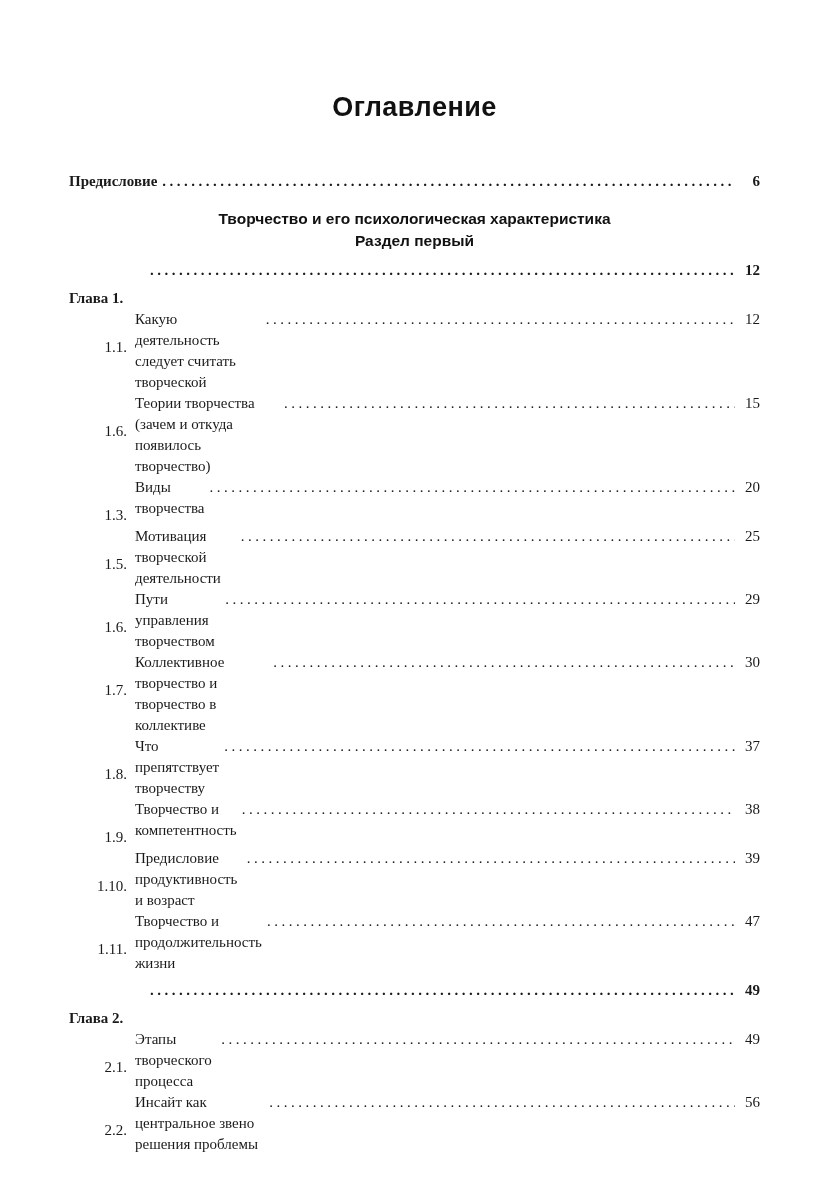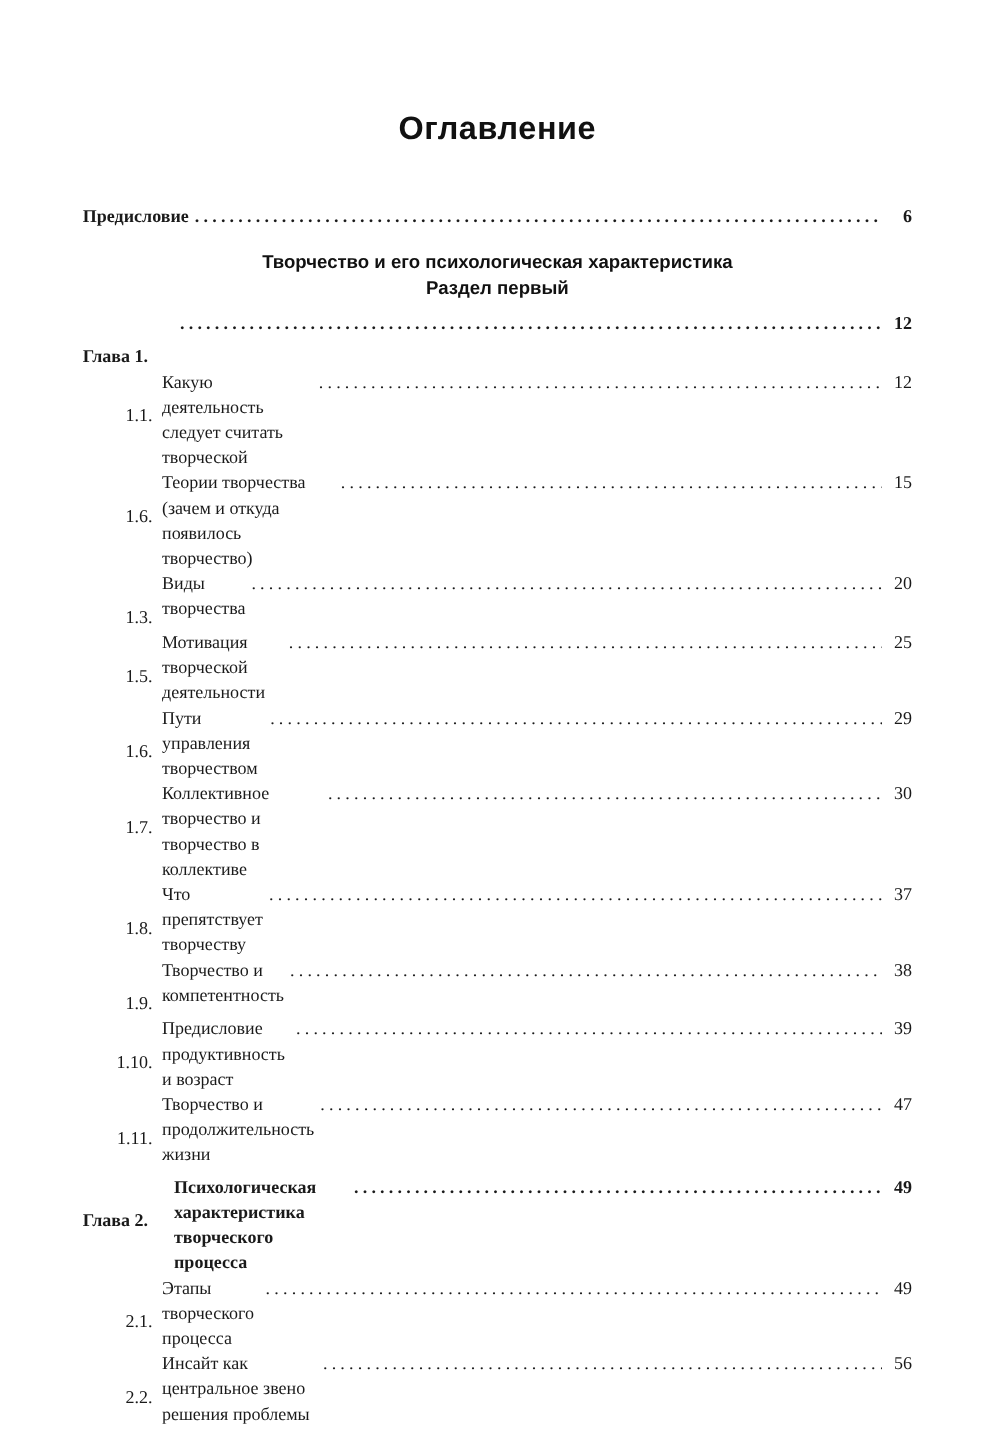--- a/index.html
+++ b/index.html
@@ -153,21 +153,20 @@
         <span class="pagenum">39</span>
       </div>
       <div class="row section-row">
         <span class="num">1.11.</span>
         <span class="title">Творчество и продолжительность жизни</span>
         <span class="leader"></span>
         <span class="pagenum">47</span>
       </div>
       <div class="row chapter-row">
         <span class="num">Глава 2.</span>
-        <span class="title">Психологическая характеристика творческого процесса</span>
         <span class="leader"></span>
         <span class="pagenum">49</span>
       </div>
       <div class="row section-row">
         <span class="num">2.1.</span>
         <span class="title">Этапы творческого процесса</span>
         <span class="leader"></span>
         <span class="pagenum">49</span>
       </div>
       <div class="row section-row">

